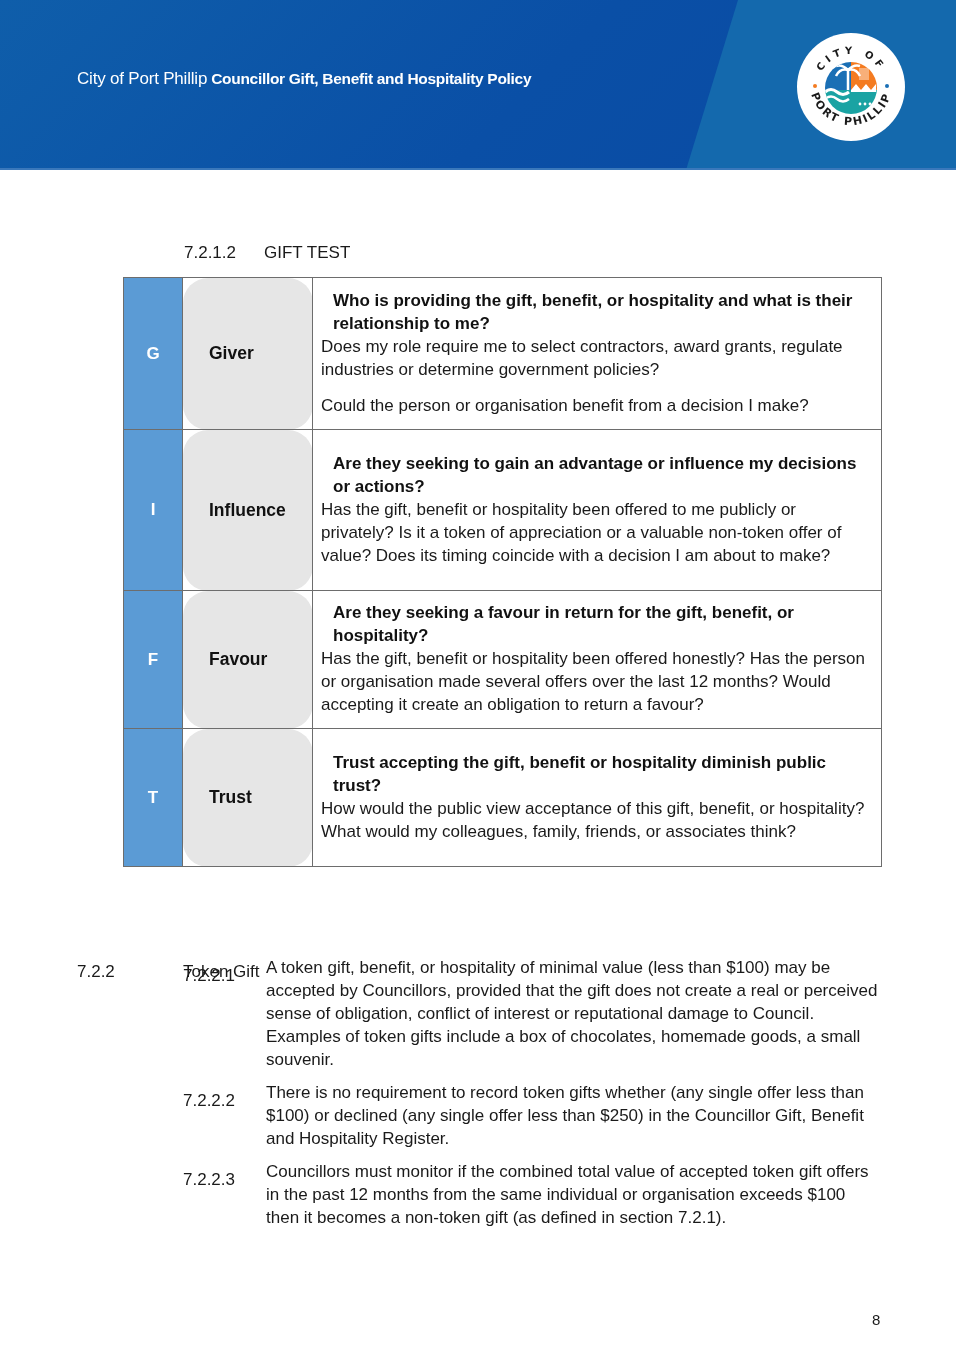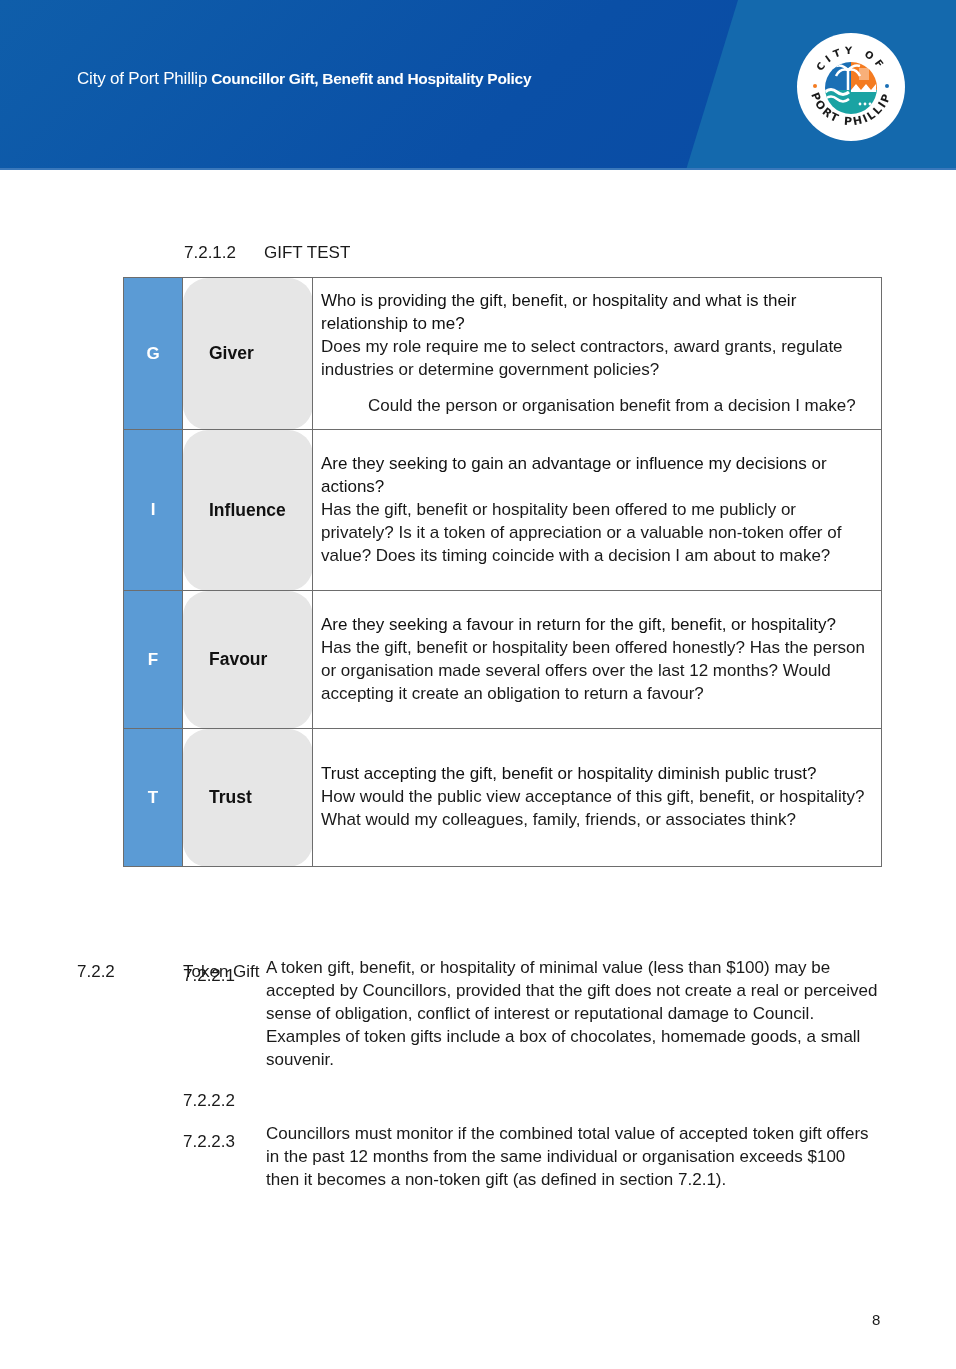--- a/index.html
+++ b/index.html
@@ -43,22 +43,22 @@
     .gift-table td { border: 1.5px solid #6d6d6d; vertical-align: middle; }
     .gift-table td.letter {
       width: 59px; background: #5b9bd5; color: #ffffff; font-weight: bold; font-size: 17px; text-align: center;
     }
     .gift-table td.word {
       width: 130px; background: #e6e6e6; font-weight: bold; font-size: 17.5px; padding-left: 26px; color: #111; border-radius: 25px;
     }
     .gift-table td.desc {
       padding: 10px 12px 12px 8px; font-size: 17px; line-height: 23px; color: #1a1a1a;
     }
-    .desc .q { font-weight: normal; color: #111; }
-    .desc .extra { margin-top: 13px; margin-left: 47px; }
+    .desc .q { font-weight: bold; color: #111; margin-left: 12px; }
+    .desc .extra { margin-top: 13px; }
 
     
     .section {
       position: absolute; left: 77px; top: 962px; font-size: 17px; white-space: nowrap; color: #1a1a1a;
     }
     .section .num { display: inline-block; width: 106px; }
     .clauses { position: absolute; left: 183px; top: 956px; width: 700px; }
     .clause { display: flex; font-size: 17px; line-height: 23px; color: #1a1a1a; margin-bottom: 10px; }
     .clause .cnum { width: 83px; flex-shrink: 0; margin-top: 8px; }
     .clause .ctext { width: 615px; }
@@ -156,20 +156,21 @@
   <span class="num">7.2.2</span><span>Token Gift</span>
 </div>
 
 <div class="clauses">
   <div class="clause">
     <span class="cnum">7.2.2.1</span>
     <span class="ctext">A token gift, benefit, or hospitality of minimal value (less than $100) may be accepted by Councillors, provided that the gift does not create a real or perceived sense of obligation, conflict of interest or reputational damage to Council. Examples of token gifts include a box of chocolates, homemade goods, a small souvenir.</span>
   </div>
   <div class="clause">
     <span class="cnum">7.2.2.2</span>
+    <span class="ctext">There is no requirement to record token gifts whether (any single offer less than $100) or declined (any single offer less than $250) in the Councillor Gift, Benefit and Hospitality Register.</span>
   </div>
   <div class="clause">
     <span class="cnum">7.2.2.3</span>
     <span class="ctext">Councillors must monitor if the combined total value of accepted token gift offers in the past 12 months from the same individual or organisation exceeds $100 then it becomes a non-token gift (as defined in section 7.2.1).</span>
   </div>
 </div>
 
 <div class="page-number">8</div>
 
 </body></html>

